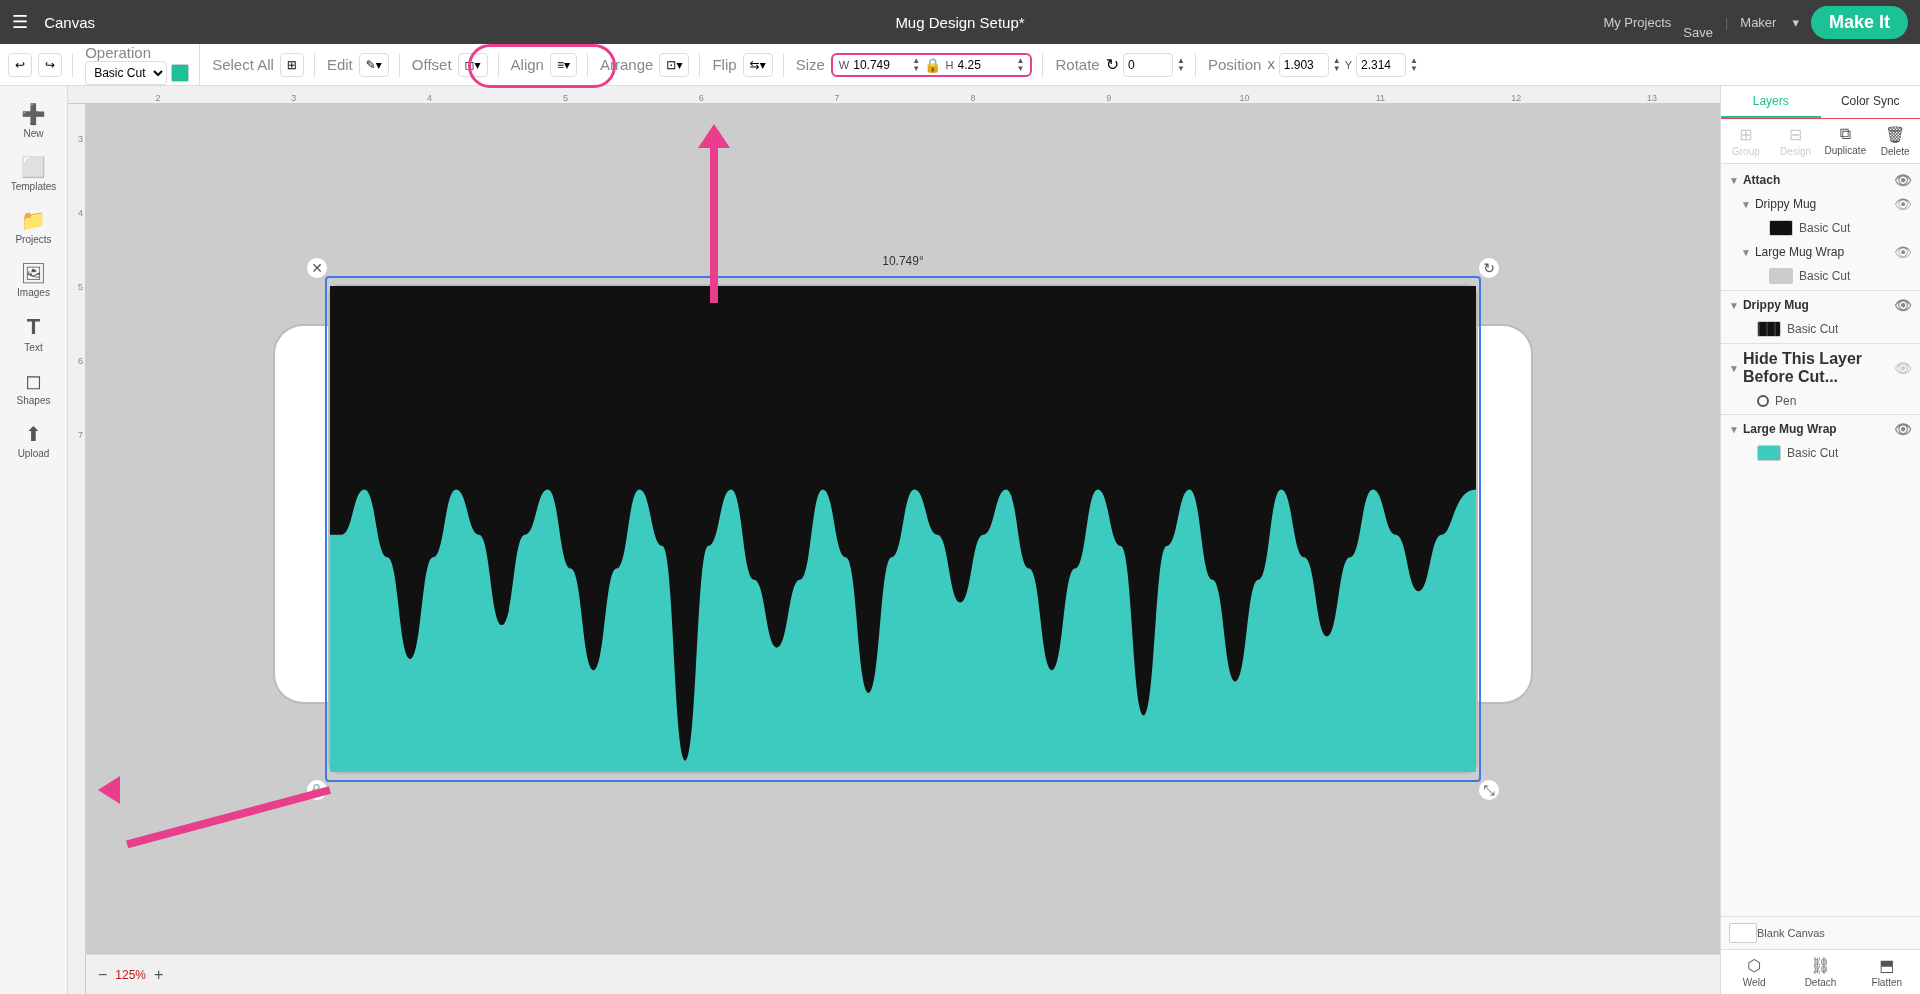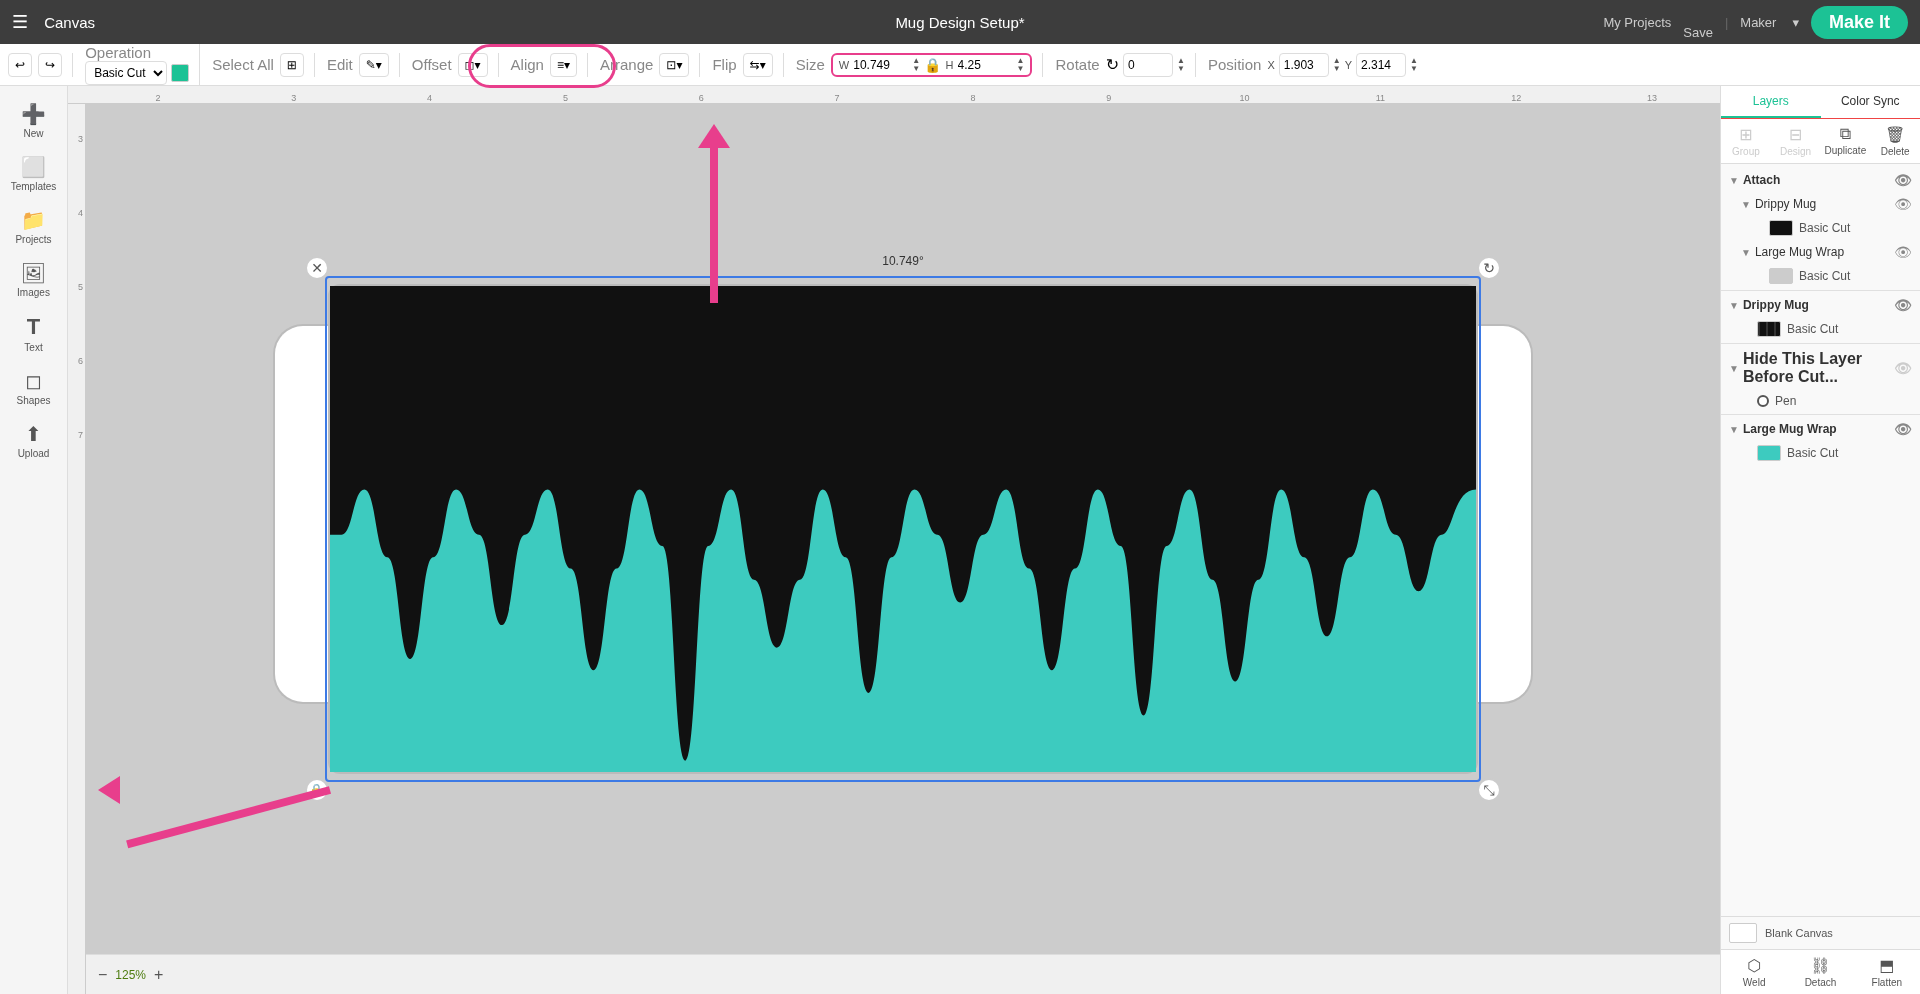--- a/index.html
+++ b/index.html
@@ -368,21 +368,21 @@
       padding: 0 12px;
       gap: 8px;
     }
     .zoom-btn {
       background: none;
       border: none;
       font-size: 16px;
       cursor: pointer;
       color: #555;
     }
-    .zoom-label { font-size: 12px; color: #4d7c0f; }
+    .zoom-label { font-size: 12px; color: #b91c1c; }
 
     
     .right-panel {
       width: 200px;
       background: #f9f9f9;
       border-left: 1px solid #ddd;
       display: flex;
       flex-direction: column;
     }
     .panel-tabs {
@@ -484,21 +484,20 @@
       border: 2px solid #555;
       background: #fff;
     }
 
     
     .blank-canvas-bar {
       border-top: 1px solid #ddd;
       padding: 6px 8px;
       display: flex;
       align-items: center;
-      gap: 8px;
       font-size: 11px;
       color: #555;
     }
     .blank-canvas-thumb {
       width: 28px;
       height: 20px;
       border: 1px solid #ccc;
       background: #fff;
       border-radius: 2px;
     }

